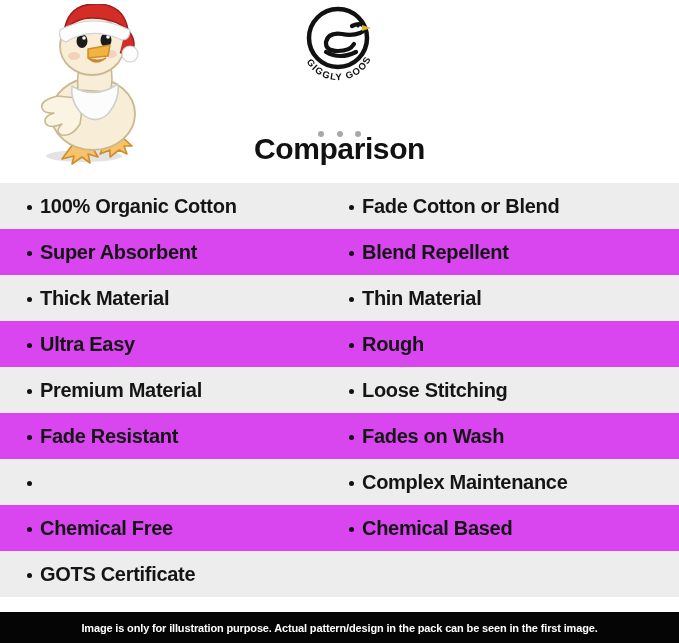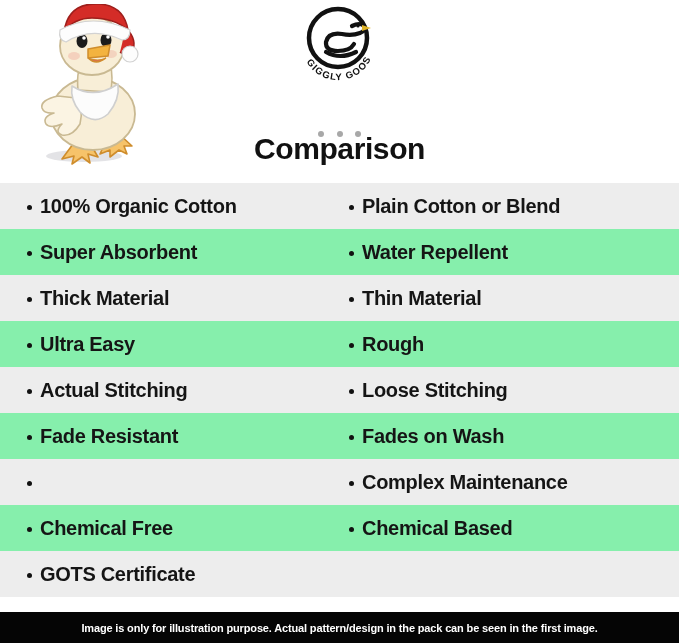--- a/index.html
+++ b/index.html
@@ -96,21 +96,21 @@
     top: 183px;
     width: 679px;
   }
   .row {
     display: flex;
     width: 679px;
     height: 46px;
     box-sizing: border-box;
   }
   .row.shade  { background: #ededed; }
-  .row.plain  { background: #86efac; }
+  .row.plain  { background: #d946ef; }
 
   .cell {
     display: flex;
     align-items: center;
     box-sizing: border-box;
     height: 46px;
     overflow: hidden;
   }
   .cell-left  { width: 340px; padding-left: 27px; }
   .cell-right { width: 339px; padding-left: 9px; }
@@ -227,32 +227,32 @@
 
 <div class="table">
 
   <div class="row shade">
     <div class="cell cell-left">
       <span class="bullet"></span>
       <span class="cell-text">100% Organic Cotton</span>
     </div>
     <div class="cell cell-right">
       <span class="bullet"></span>
-      <span class="cell-text">Plain Cotton or Blend</span>
+      <span class="cell-text">Fade Cotton or Blend</span>
     </div>
   </div>
 
   <div class="row plain">
     <div class="cell cell-left">
       <span class="bullet"></span>
       <span class="cell-text">Super Absorbent</span>
     </div>
     <div class="cell cell-right">
       <span class="bullet"></span>
-      <span class="cell-text">Water Repellent</span>
+      <span class="cell-text">Blend Repellent</span>
     </div>
   </div>
 
   <div class="row shade">
     <div class="cell cell-left">
       <span class="bullet"></span>
       <span class="cell-text">Thick Material</span>
     </div>
     <div class="cell cell-right">
       <span class="bullet"></span>
@@ -267,21 +267,21 @@
     </div>
     <div class="cell cell-right">
       <span class="bullet"></span>
       <span class="cell-text">Rough</span>
     </div>
   </div>
 
   <div class="row shade">
     <div class="cell cell-left">
       <span class="bullet"></span>
-      <span class="cell-text">Actual Stitching</span>
+      <span class="cell-text">Premium Material</span>
     </div>
     <div class="cell cell-right">
       <span class="bullet"></span>
       <span class="cell-text">Loose Stitching</span>
     </div>
   </div>
 
   <div class="row plain">
     <div class="cell cell-left">
       <span class="bullet"></span>

